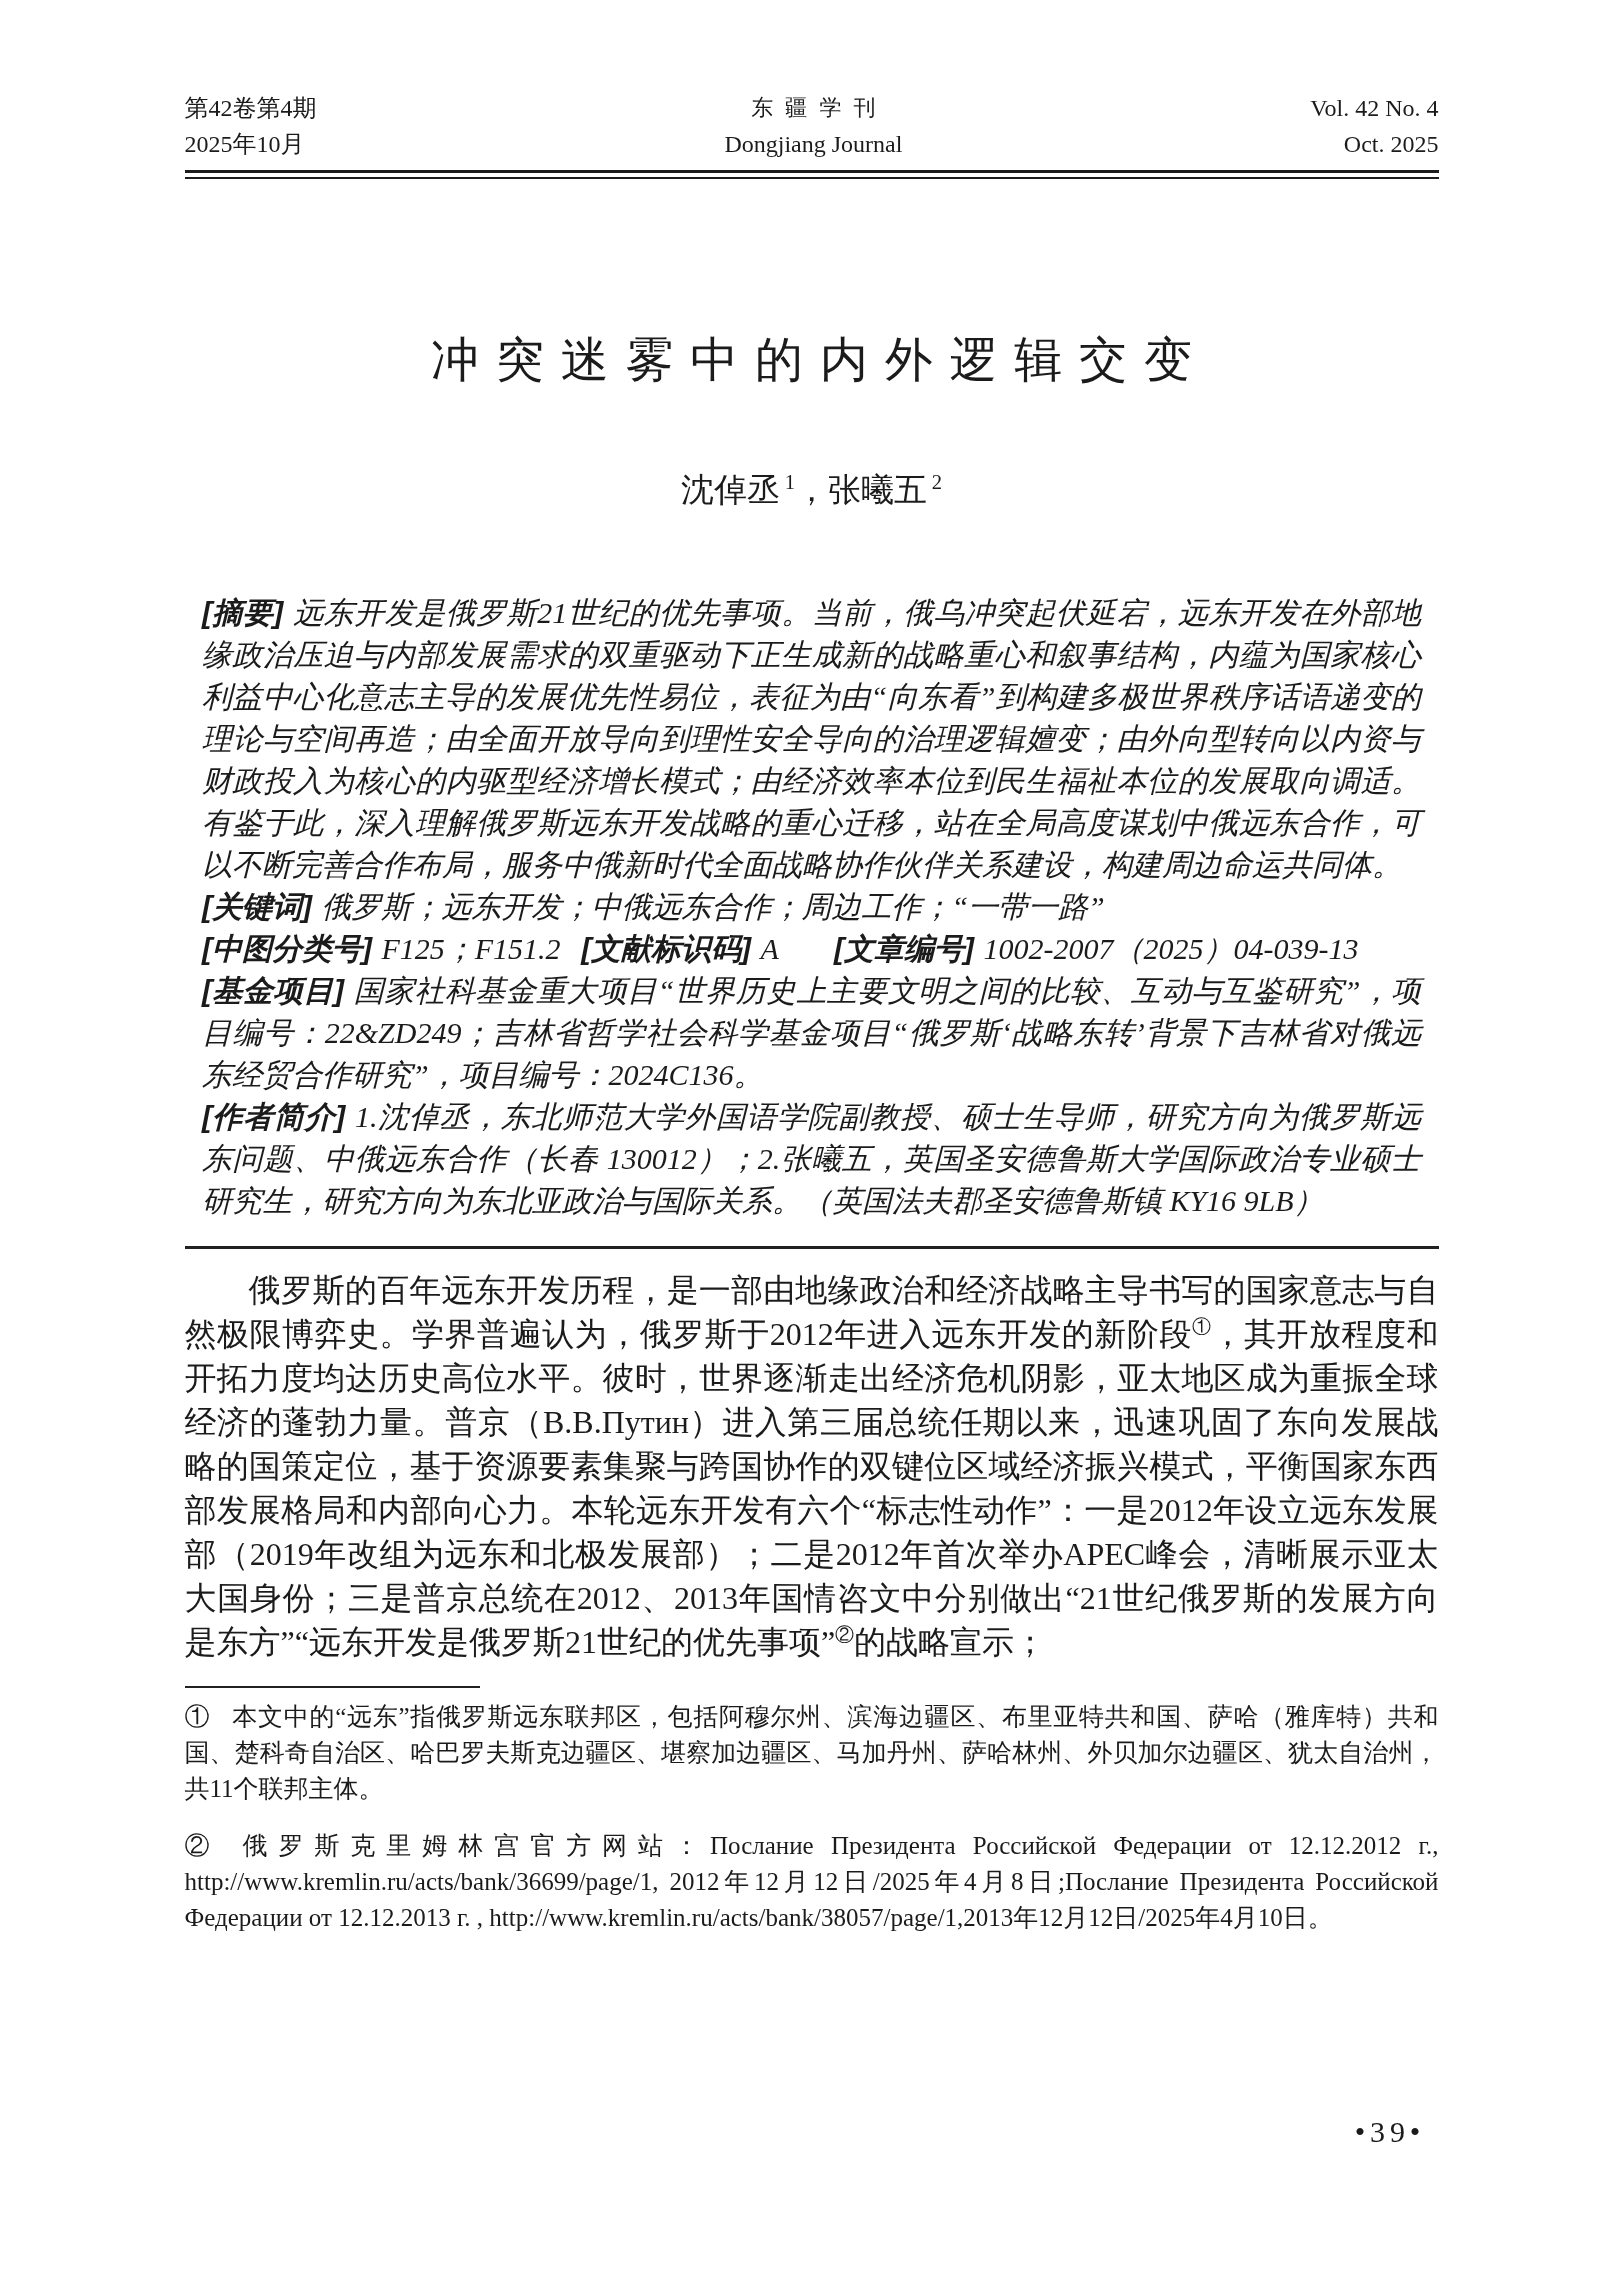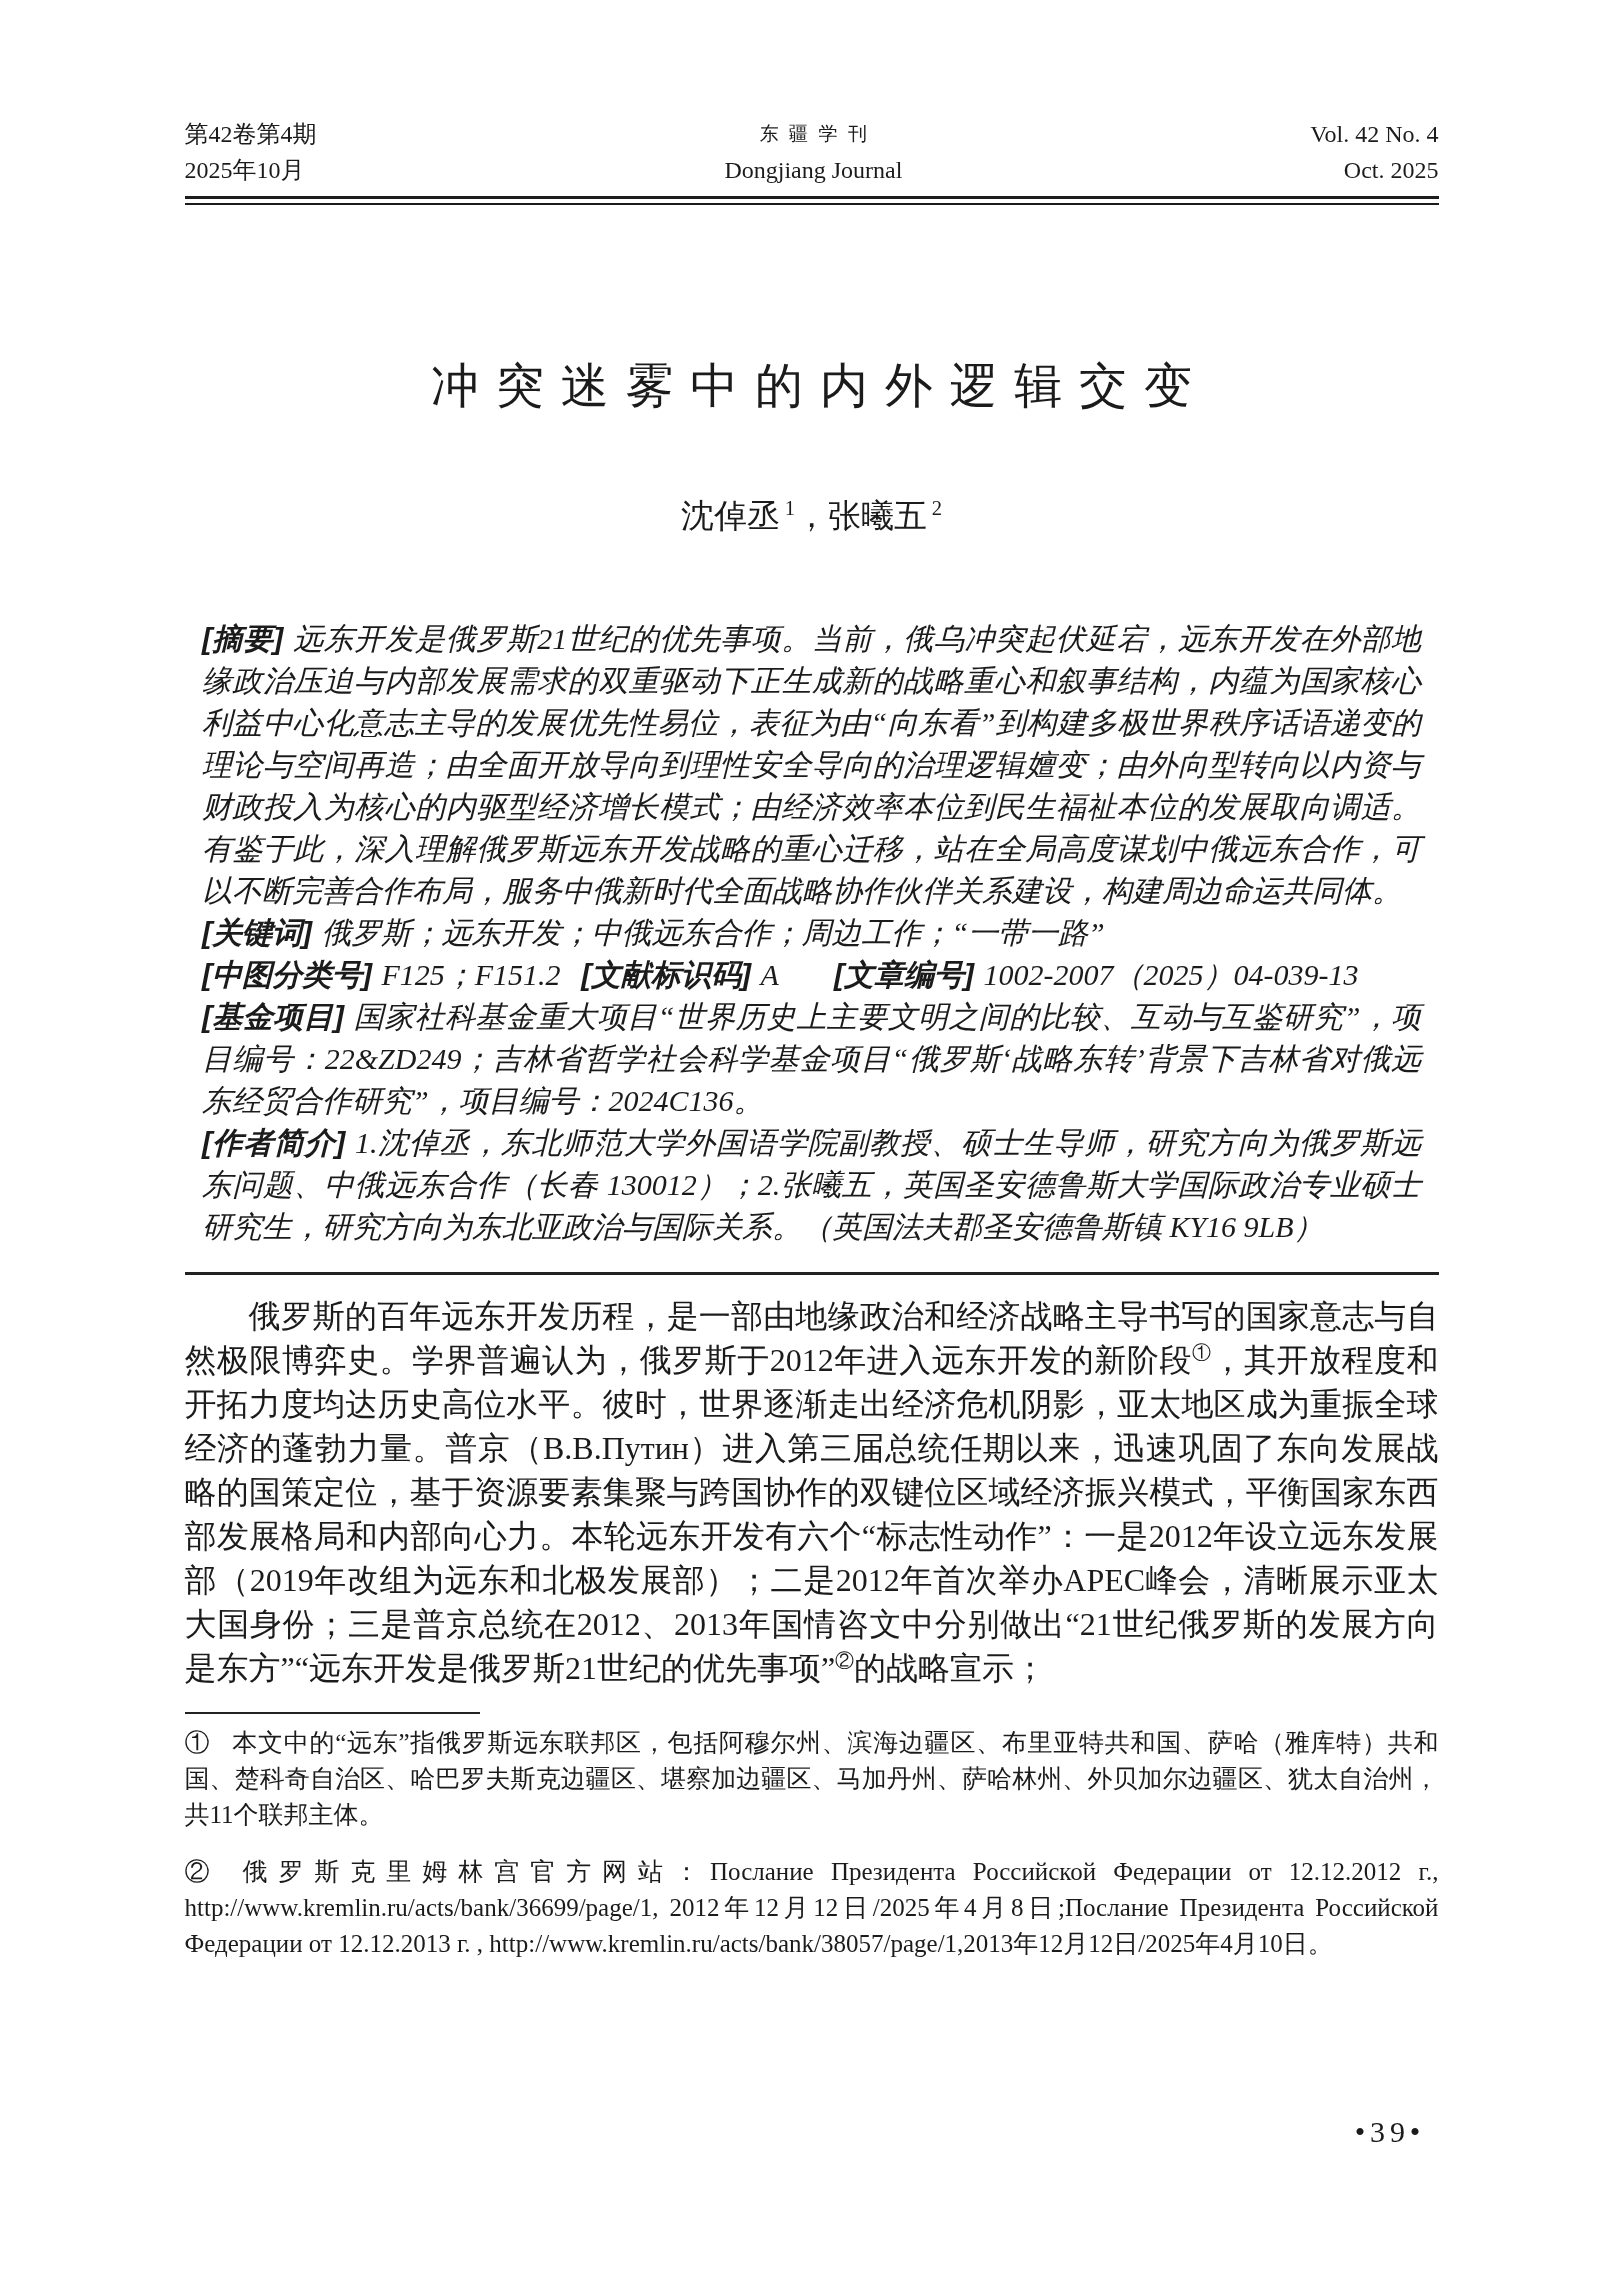--- a/index.html
+++ b/index.html
@@ -10,35 +10,35 @@
     font-family: "Liberation Serif", "DejaVu Serif", serif;
   }
   .page {
     position: relative;
     width: 1623px; height: 2295px;
     overflow: hidden;
   }
   .content {
     width: 1254px;
     margin: 0 auto;
-    padding-top: 116px;
+    padding-top: 90px;
   }
 
   
   .journal-header {
     display: flex;
     justify-content: space-between;
     align-items: flex-end;
     font-size: 24px;
     line-height: 36px;
   }
   .jh-left { text-align: left; }
   .jh-center { text-align: center; }
   .jh-right { text-align: right; }
-  .jh-cn { font-size: 19px; letter-spacing: 0.55em; margin-right: -0.55em; }
+  .jh-cn { font-size: 22px; letter-spacing: 0.55em; margin-right: -0.55em; }
   .header-rule {
     margin-top: 8px;
     height: 4px;
     border-top: 3.2px solid #1c1c1c;
     border-bottom: 2.4px solid #1c1c1c;
   }
 
   
   .article-title {
     margin-top: 149px;

